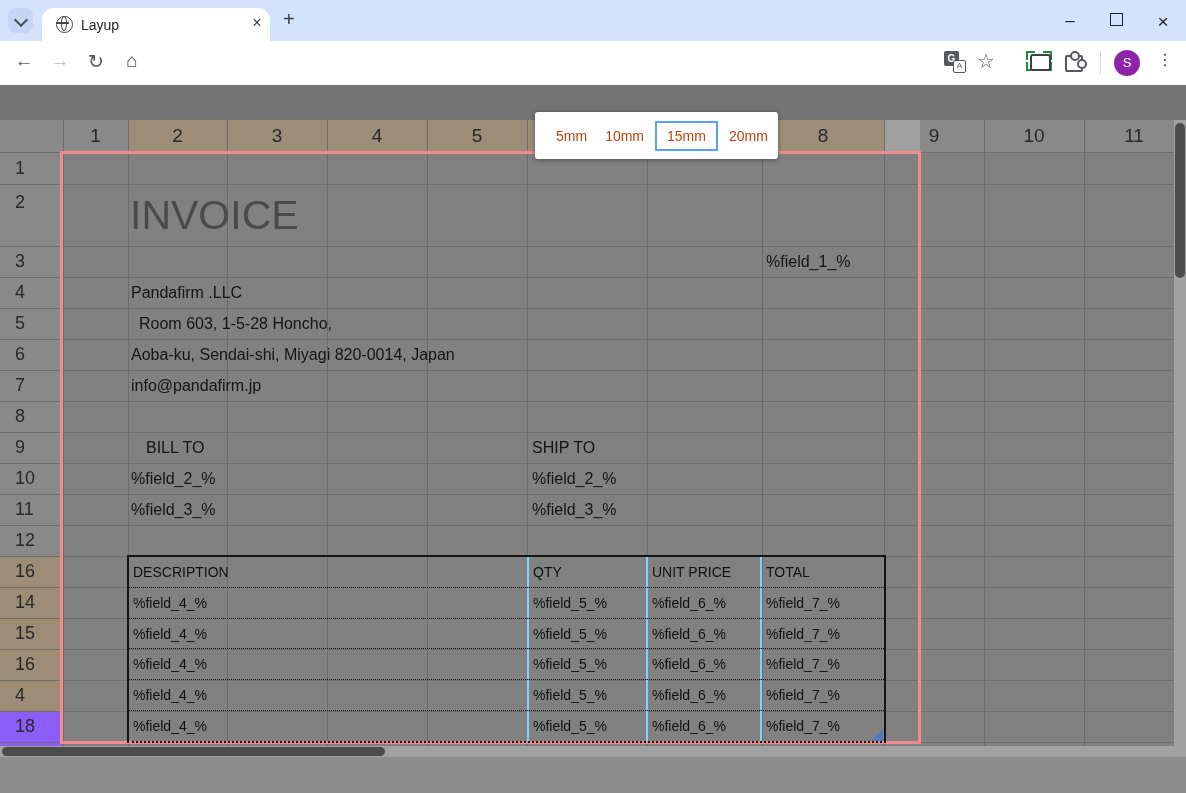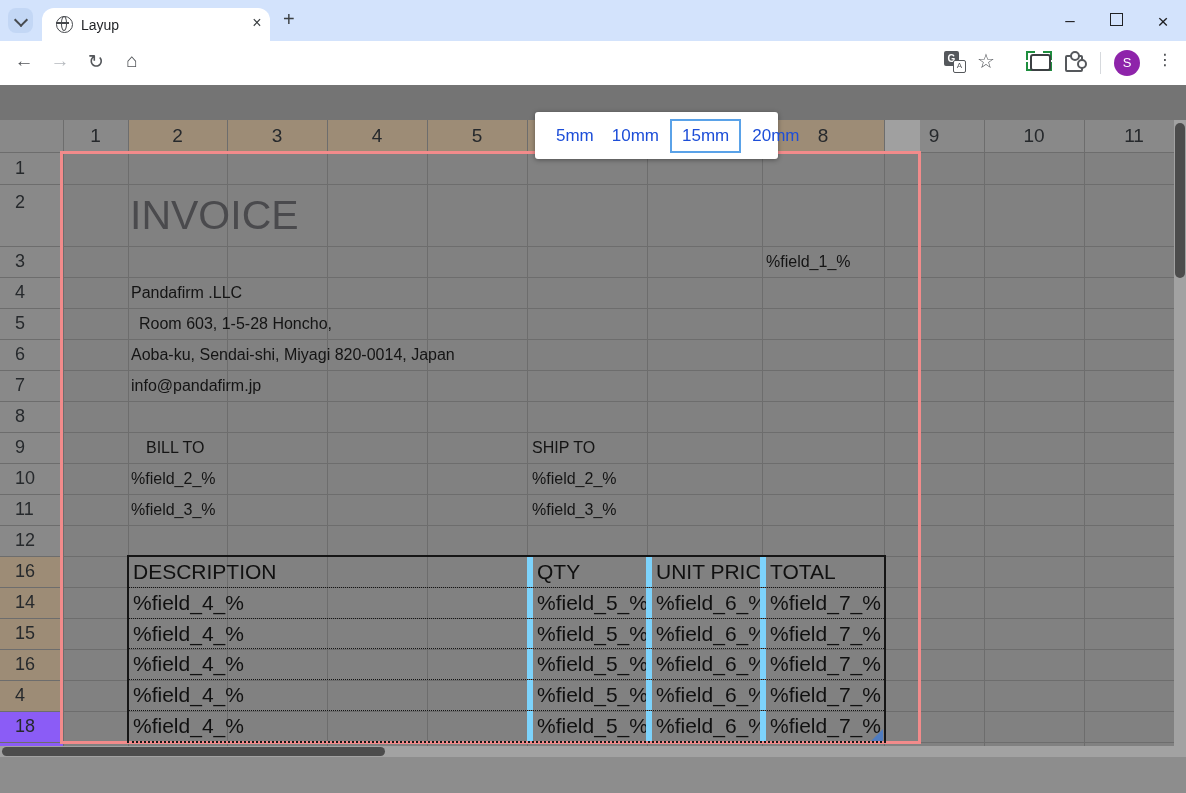--- a/index.html
+++ b/index.html
@@ -72,35 +72,35 @@
   .imgic:before{content:"";position:absolute;left:1px;bottom:0;width:0;height:0;border-left:7px solid transparent;border-right:7px solid transparent;border-bottom:9px solid #0e0e0e}
   .imgic:after{content:"";position:absolute;right:2px;top:2px;width:4px;height:4px;border-radius:50%;background:#0e0e0e}
   .a4{left:458px;top:93px;font-size:17px;color:#0e0e0e}
   .marginbtn{left:483px;top:89px;width:31px;height:29px;background:#ef8888;border-radius:2px}
   .marginbtn i{position:absolute;left:8px;top:3px;width:14px;height:22px;background:#8f8f8f;border:1.4px solid #0e0e0e}
   .dashic{left:518px;top:92px;width:21px;height:21px;border:2px dashed #0e0e0e}
   .dashic:before{content:"";position:absolute;left:4px;top:4px;width:11px;height:11px;border:1px dotted #0e0e0e}
   
   .popup{left:535px;top:112px;width:243px;height:47px;background:#fff;border-radius:3px;
          box-shadow:0 1px 5px rgba(0,0,0,.38);display:flex;align-items:center;padding:0 12px;box-sizing:border-box;z-index:60}
-  .popit{font-size:17px;color:#1d4ed8;padding:6px 9px;white-space:nowrap}
+  .popit{font-size:14px;color:#c2410c;padding:6px 9px;white-space:nowrap}
   .popit.selected{border:2px solid #5aa2e8;padding:5px 10px;margin:0 2px}
   
   .colhead{top:120px;height:32px;line-height:32px;text-align:center;font-size:19px;color:#26292c}
   .rowhead{left:0;width:63px;font-size:18px;color:#26292c;padding-left:15px;box-sizing:border-box}
   .gridbg{left:63px;top:152px;width:1123px;height:594px;background:#818181}
   .pinkrect{left:60px;top:151px;width:861px;height:593px;border:3px solid #f28b8b;box-sizing:border-box;z-index:20}
   .ct{position:absolute;font-size:16px;height:31px;line-height:31px;white-space:nowrap;color:#141414;z-index:25}
   .invtitle{left:130px;top:184px;height:62px;line-height:62px;font-size:41px;color:#4a4a4d;z-index:25}
   .inv-table{left:127px;top:555px;width:759px;height:188px;border:2px solid #151515;border-bottom:2px dotted #151515;
              box-sizing:border-box;display:flex;flex-direction:column;z-index:30}
   .tr{flex:1;display:flex;border-top:1px dotted #151515}
   .tr.th{border-top:none}
-  .td{display:flex;align-items:center;padding-left:4px;font-size:21px;color:#101010;box-sizing:border-box;overflow:hidden;white-space:nowrap}
-  .td + .td{border-left:6px solid #7dd3fc}
+  .td{display:flex;align-items:center;padding-left:4px;font-size:14px;color:#101010;box-sizing:border-box;overflow:hidden;white-space:nowrap}
+  .td + .td{border-left:2px solid #7dd3fc}
   .td.c1{width:398px}.td.c2{width:119px}.td.c3{width:114px}.td.c4{flex:1}
   .fillhandle{left:871px;top:729px;width:0;height:0;border-bottom:12px solid #4f7cc0;border-left:12px solid transparent;z-index:35}
   
   .hsb-track{left:0;top:746px;width:1186px;height:11px;background:#a2a2a2;z-index:40}
   .hsb-thumb{left:2px;top:747px;width:383px;height:9px;background:#4c4c4c;border-radius:5px;z-index:41}
   .vsb-track{left:1174px;top:120px;width:12px;height:626px;background:#a2a2a2;z-index:40}
   .vsb-thumb{left:1175px;top:123px;width:10px;height:155px;background:#4c4c4c;border-radius:5px;z-index:41}
   
   .sheetbar{left:0;top:757px;width:1186px;height:36px;background:#8d8d8d;z-index:45}
 </style>

